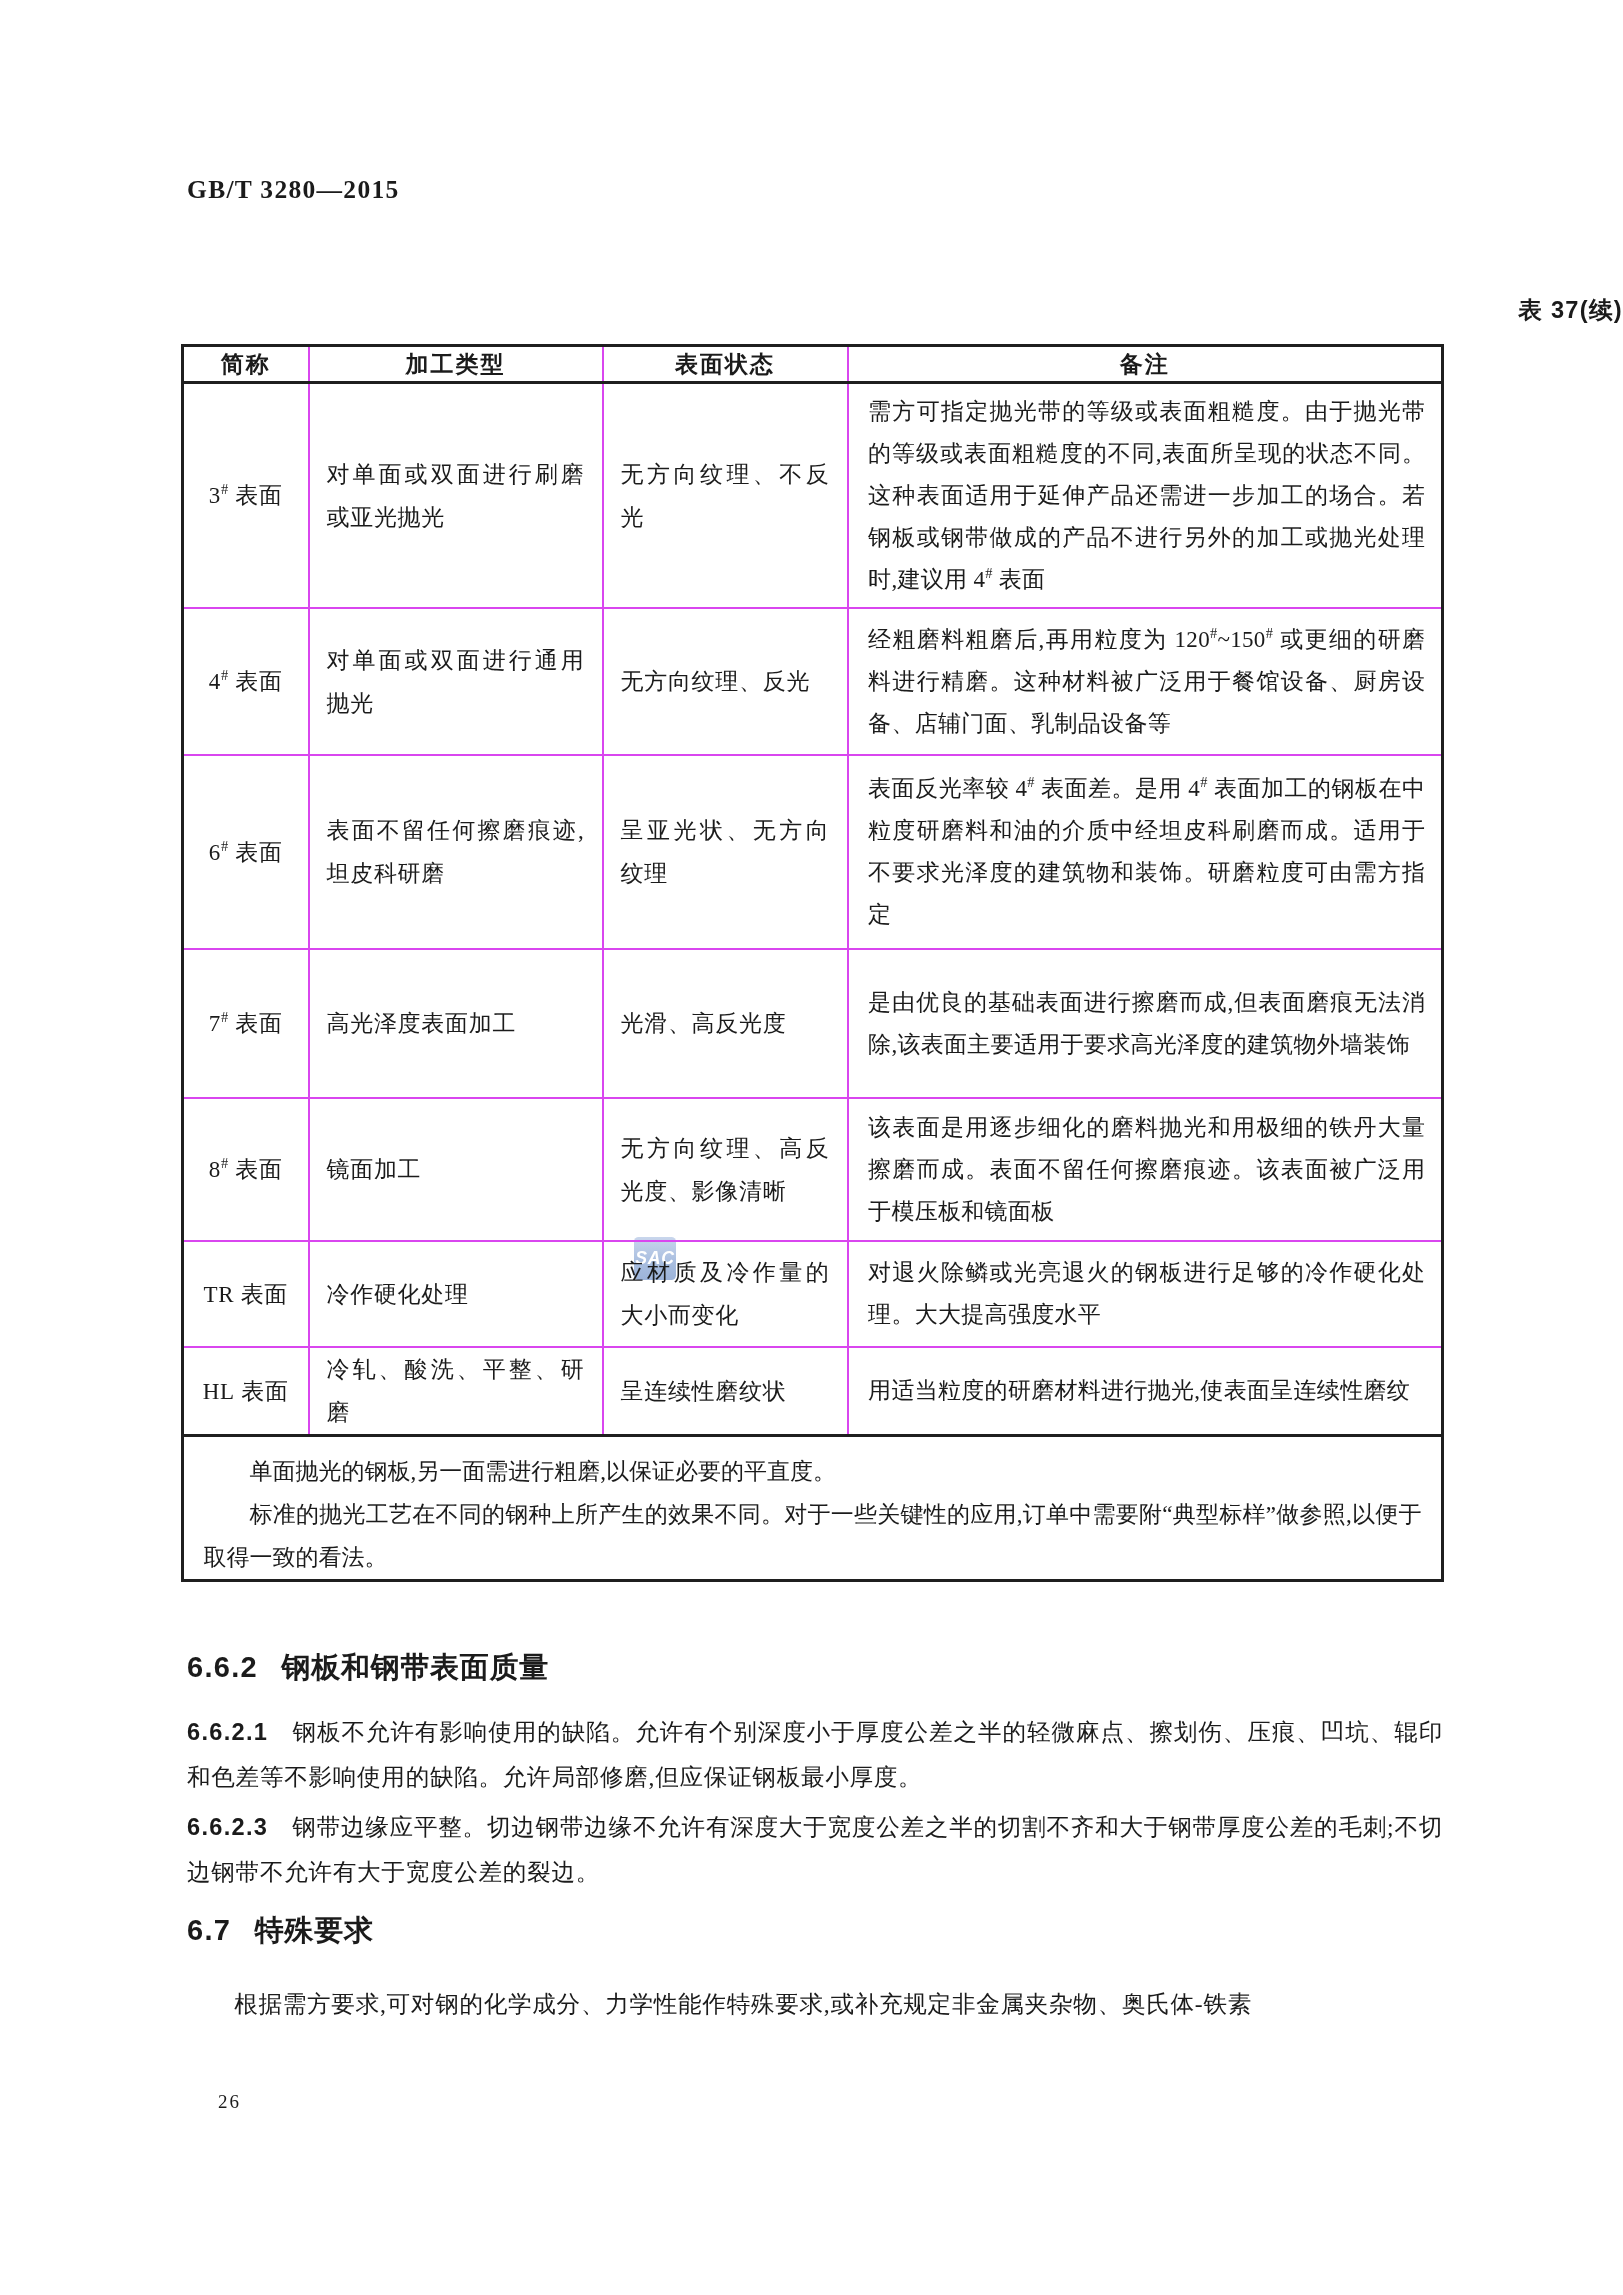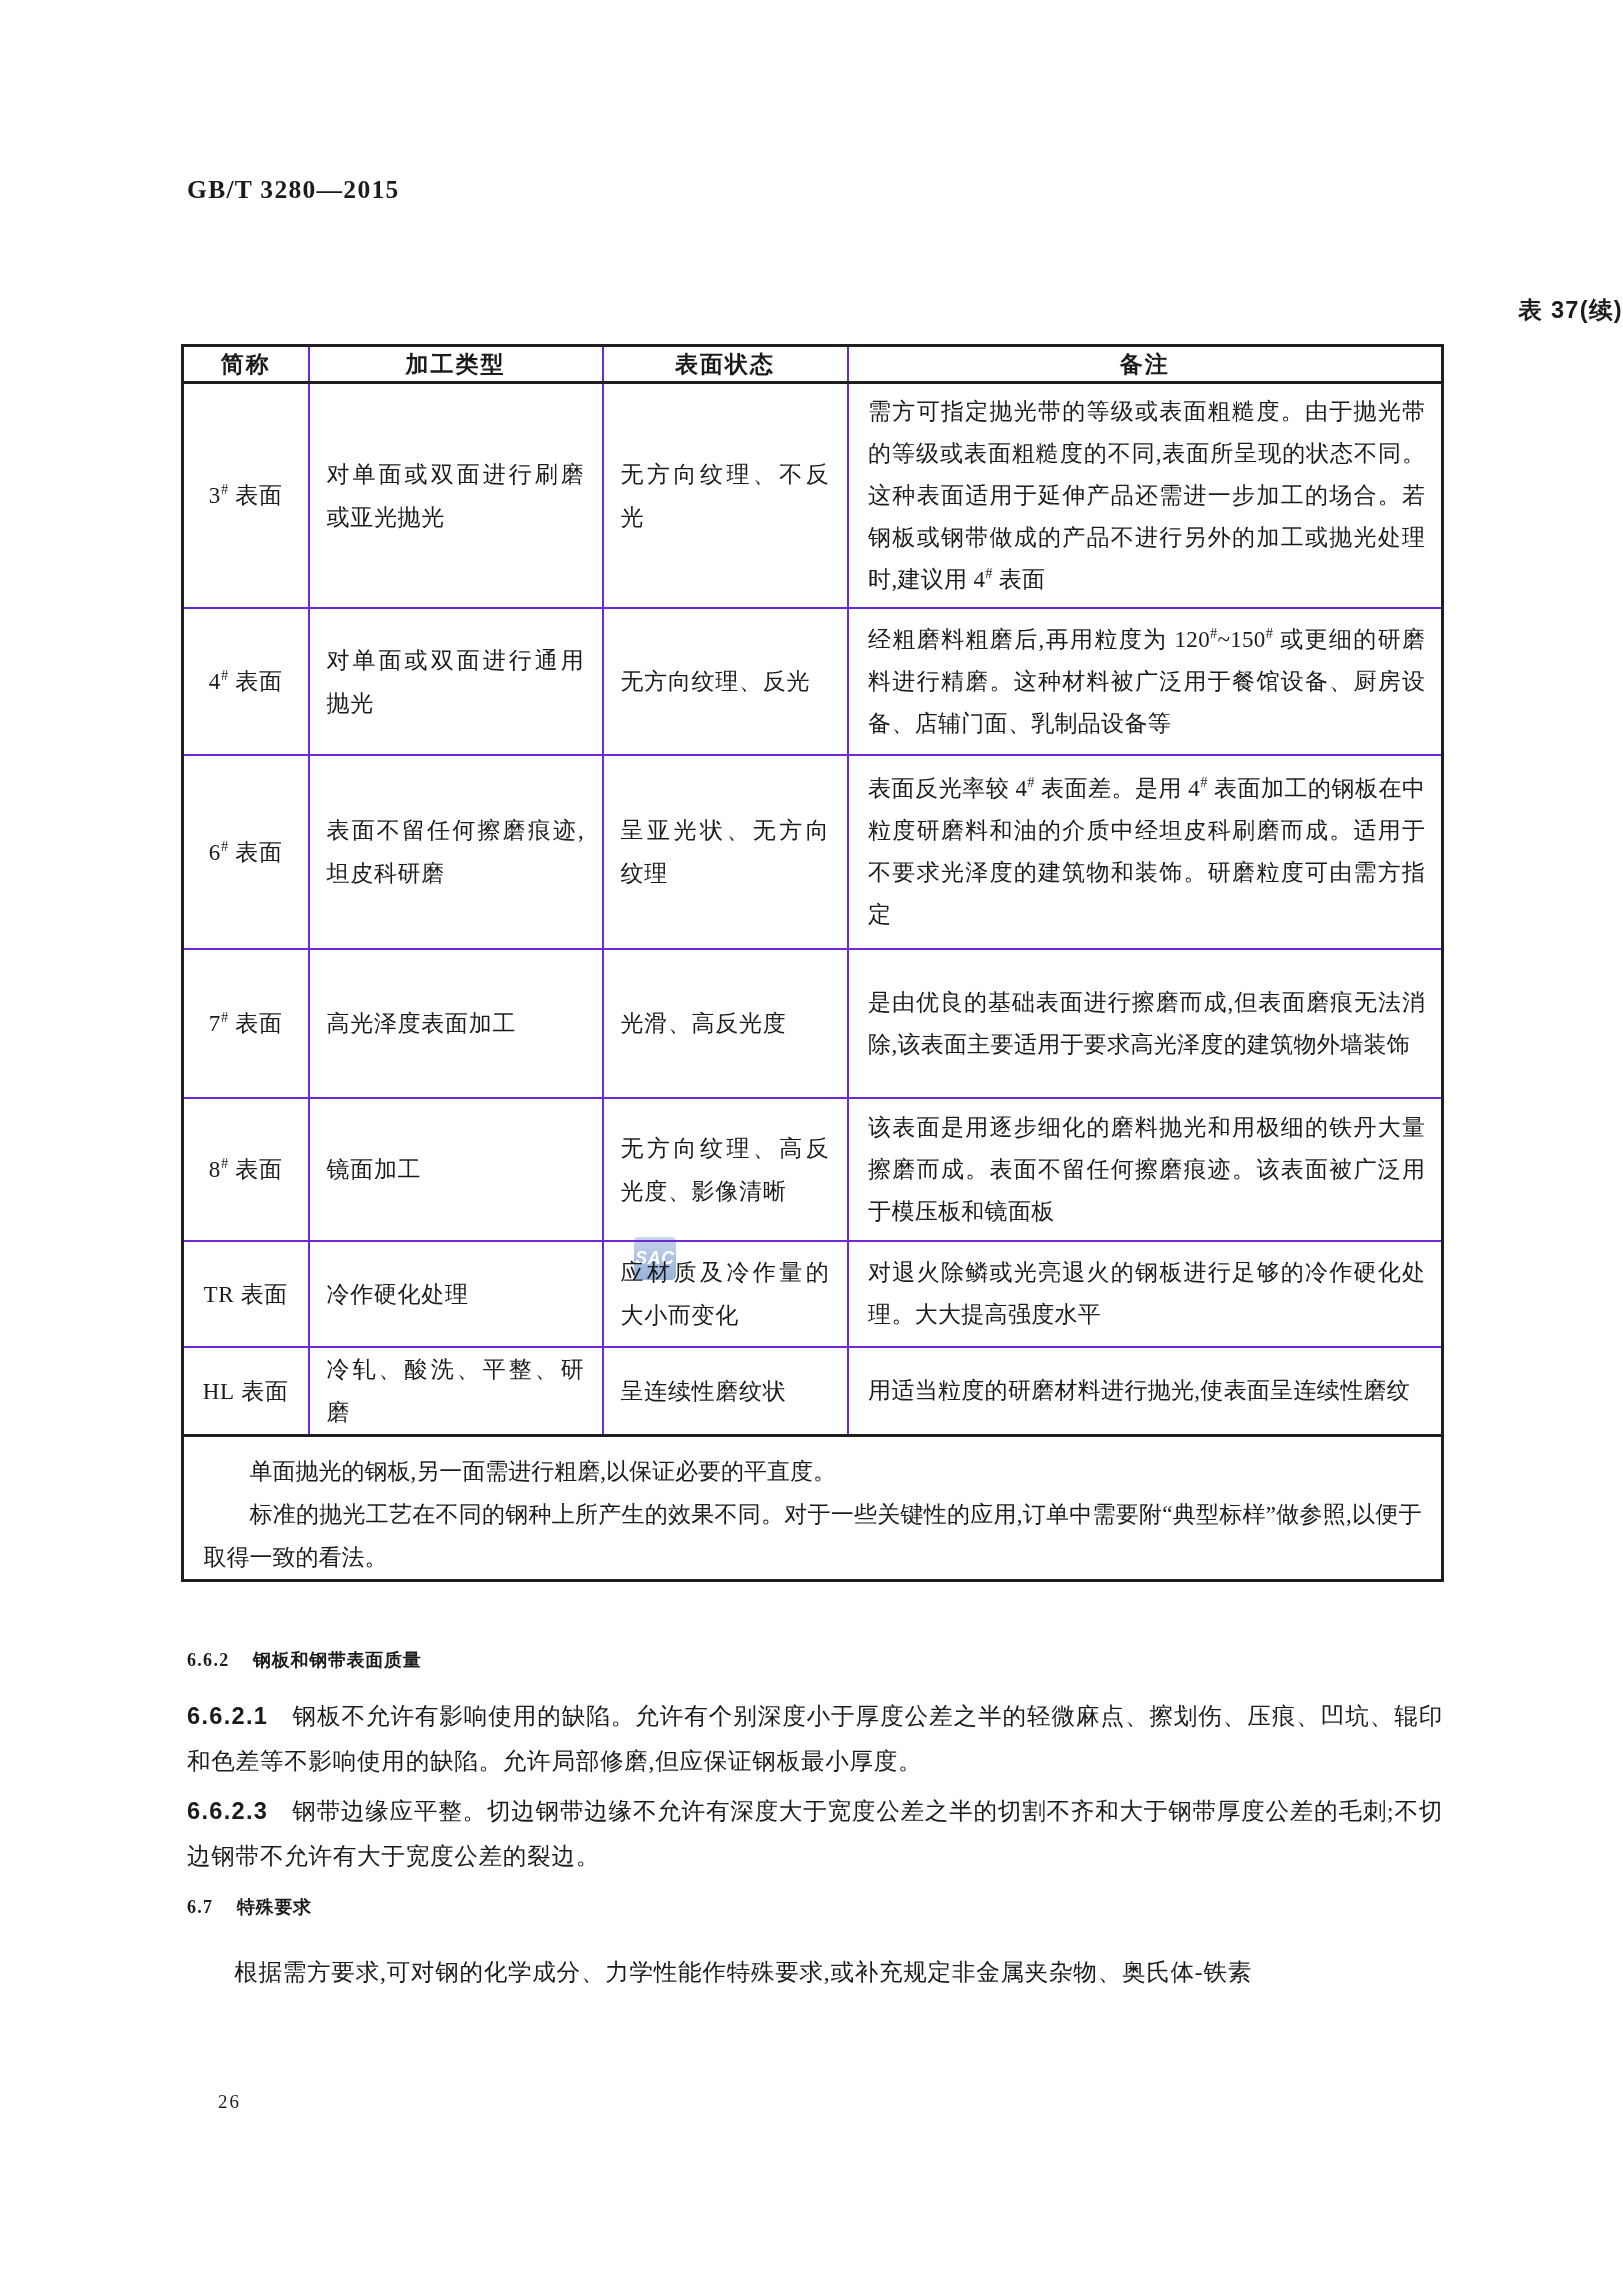--- a/index.html
+++ b/index.html
@@ -28,21 +28,21 @@
     font-weight:700; font-style:italic; font-size:17.7px; color:#ffffff;
     letter-spacing:0.7px; z-index:0;
   }
   table.std-table {
     position:absolute; left:181px; top:344px; width:1260px;
     border-collapse:collapse; table-layout:fixed; z-index:1;
     background:transparent;
     border:3.9px solid #1f1f1f;
   }
   .std-table th, .std-table td {
-    border:2px solid #6d28d9;
+    border:2px solid #d946ef;
     font-size:23px;
   }
   .std-table th {
     font-family:"Liberation Sans","DejaVu Sans",sans-serif;
     font-weight:700; text-align:center; vertical-align:middle;
     border-bottom:3.9px solid #1f1f1f; letter-spacing:2px;
   }
   tr.rh  { height:37px; }
   tr.r1  { height:219px; }
   tr.r2  { height:147px; }
@@ -63,22 +63,22 @@
     text-align:justify; text-align-last:left; letter-spacing:0.3px;
   }
   .sup { font-size:14.4px; vertical-align:super; line-height:0; }
   .notes-cell { vertical-align:top; padding:13px 19.6px 0 19.6px; }
   .notes-cell p {
     margin:0; text-indent:2em; line-height:43px;
     text-align:justify; text-align-last:left; font-size:23px;
   }
   .sections { position:absolute; left:187px; top:1648px; width:1256px; z-index:1; }
   .clause-heading {
-    font-family:Liberation Serif, serif;
-    font-weight:700; font-size:18px; margin:0 0 22px 0; letter-spacing:0.7px;
+    font-family:Liberation Sans, sans-serif;
+    font-weight:700; font-size:29px; margin:0 0 22px 0; letter-spacing:0.7px;
   }
   .clause-heading .num { margin-right:23.6px; letter-spacing:1.3px; }
   .clause-para {
     font-size:23.6px; line-height:45px; margin:0 0 5.2px 0;
     text-align:justify; text-align-last:left; letter-spacing:0.7px;
   }
   .clause-para .num {
     font-family:"Liberation Sans","DejaVu Sans",sans-serif;
     font-weight:700; margin-right:24px; letter-spacing:1.3px;
   }

